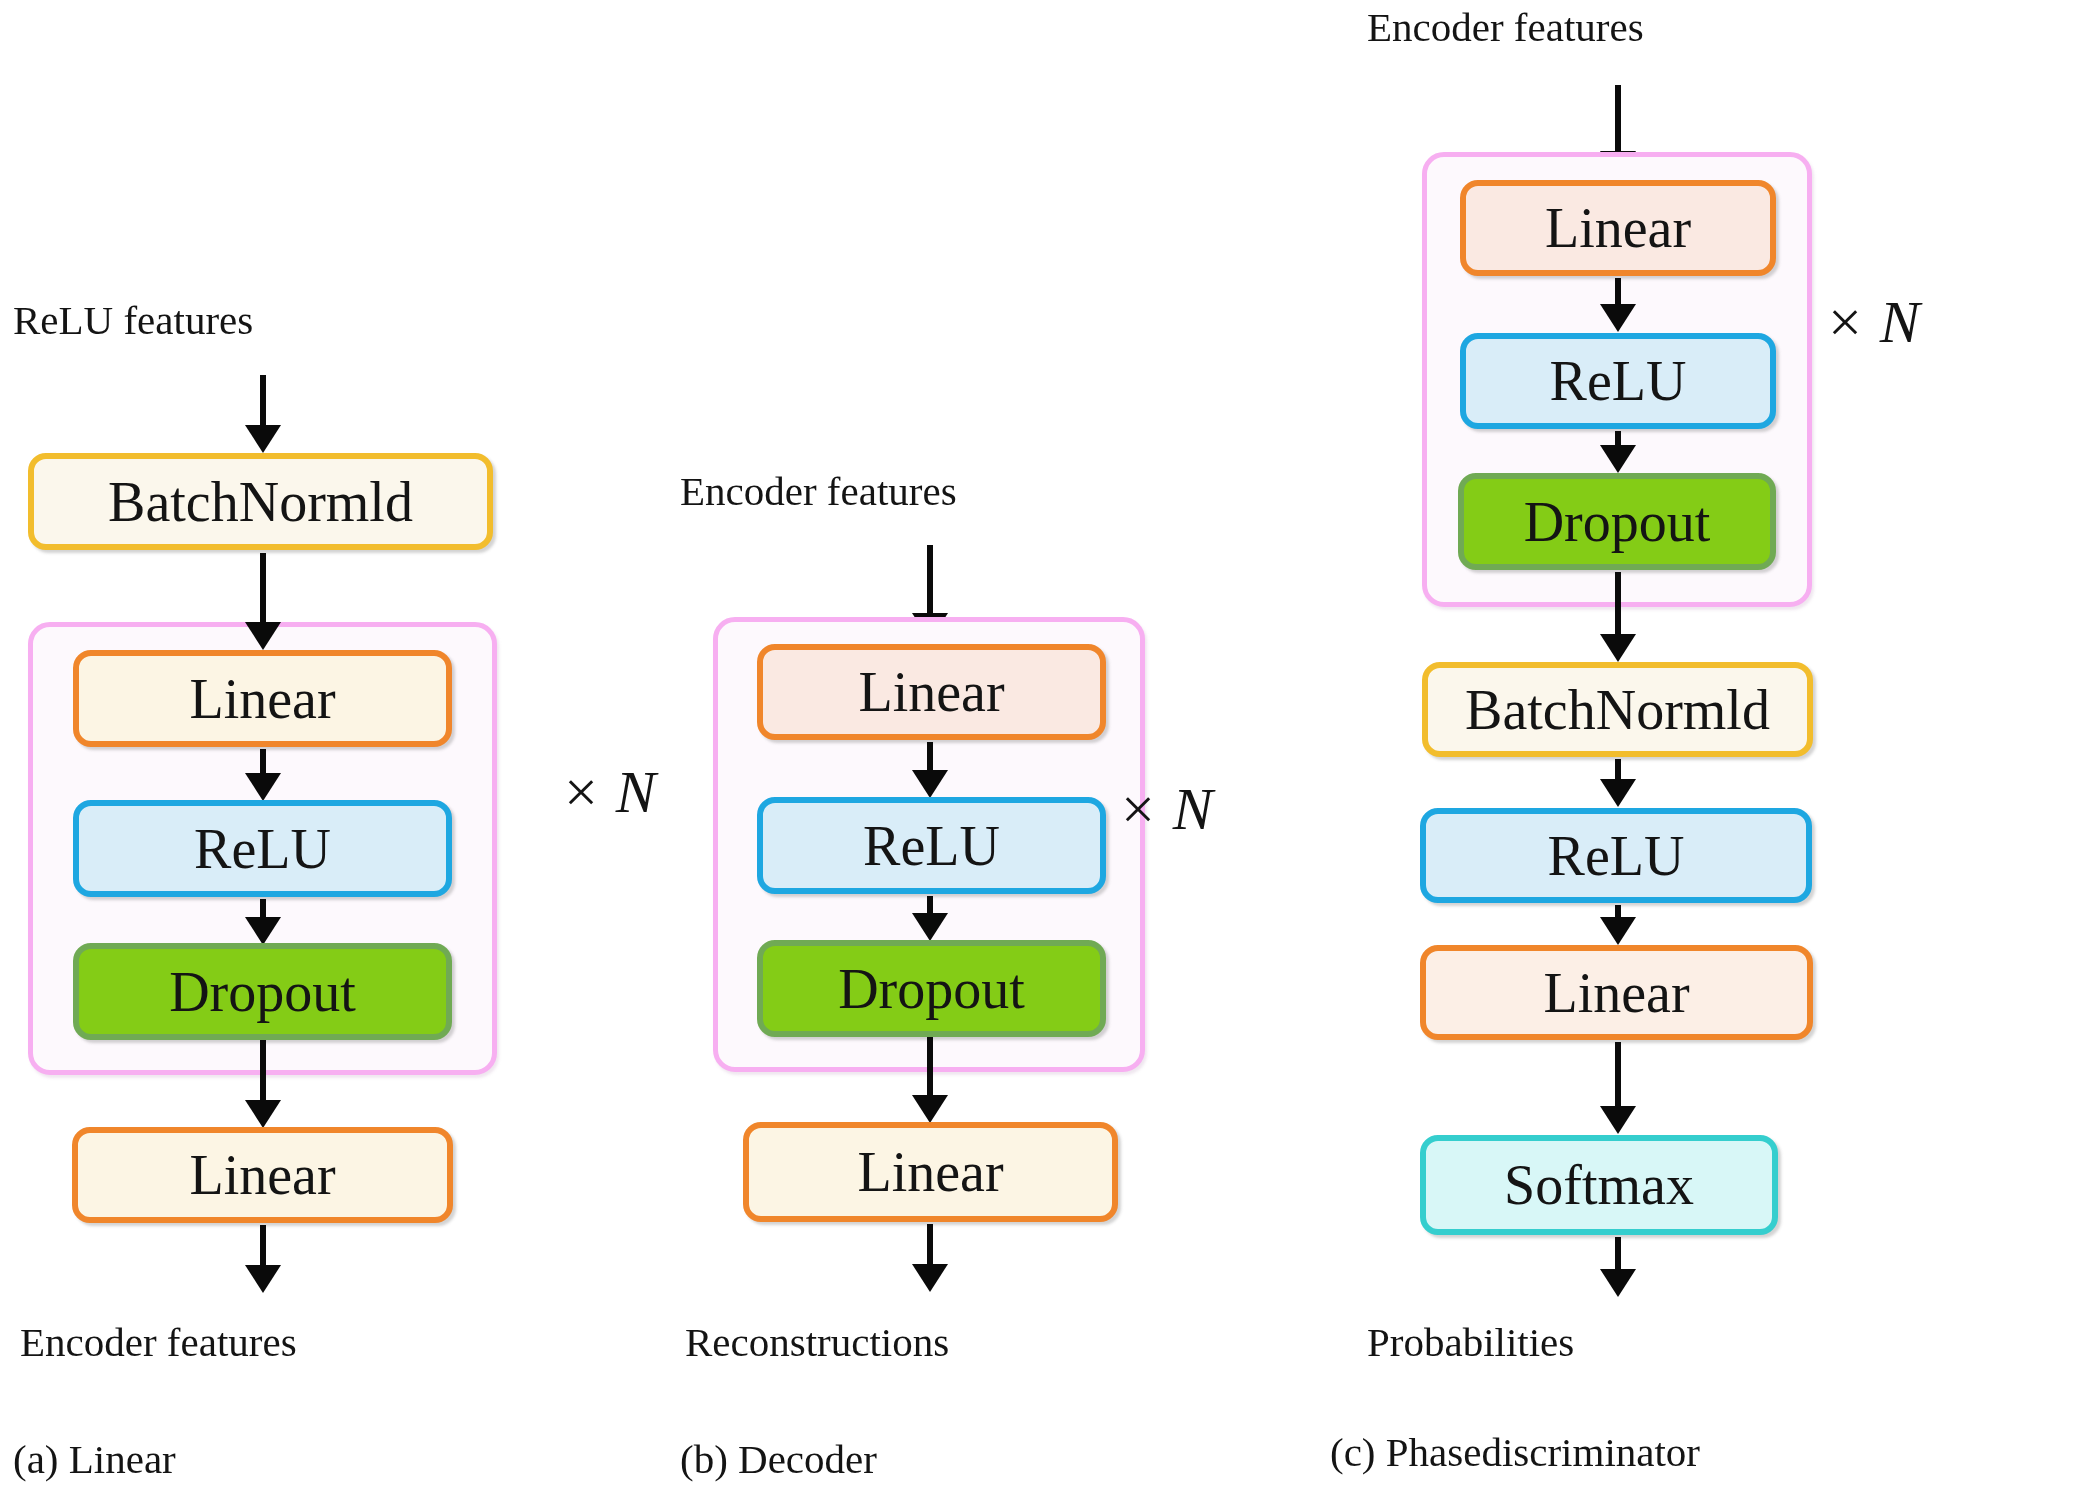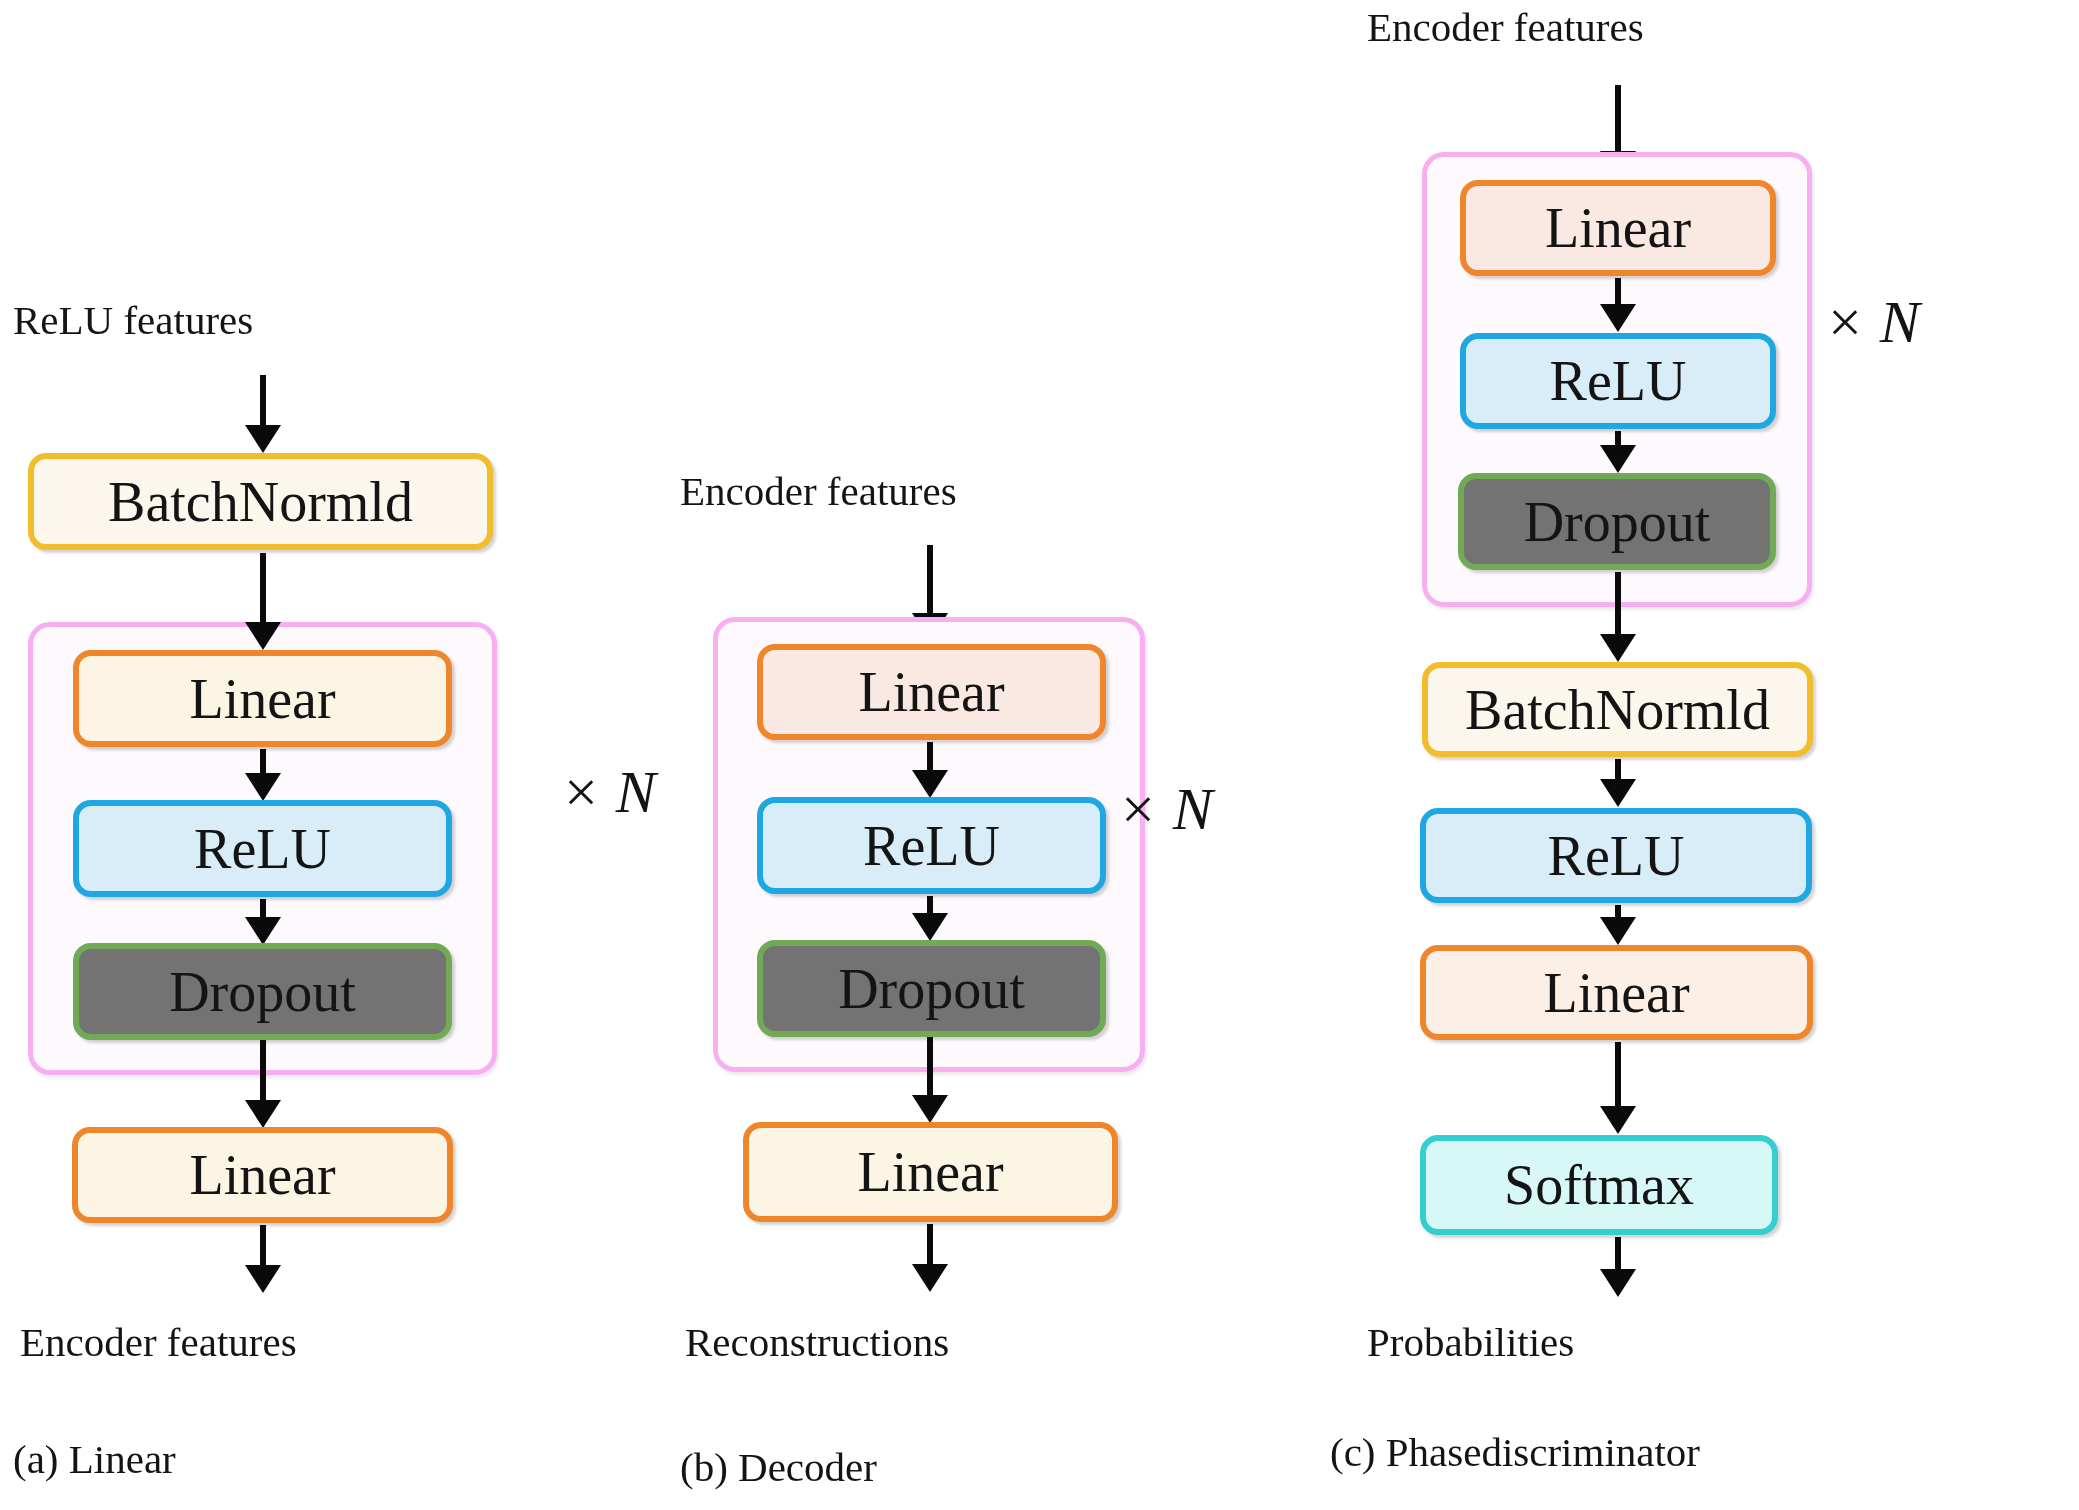--- a/index.html
+++ b/index.html
@@ -16,21 +16,21 @@
     position:absolute; box-sizing:border-box; border-radius:18px;
     border-width:6px; border-style:solid;
     display:flex; align-items:center; justify-content:center;
     font-size:56px; line-height:1; box-shadow:3px 3px 3px rgba(110,110,110,0.30);
   }
   .c-yellow       { border-color:#F2BD2D; background:#FBF7EC; }
   .c-orange-cream { border-color:#F0862B; background:#FCF5E4; }
   .c-orange-pink  { border-color:#F0862B; background:#FAE9E2; }
   .c-orange-peach { border-color:#F0862B; background:#FCEFE6; }
   .c-blue         { border-color:#1EA7E1; background:#D9EDF8; }
-  .c-green       { border-color:#70AA54; background:#737373; }
+  .c-green       { border-color:#70AA54; background:#84cc16; }
   .c-cyan        { border-color:#35CECE; background:#D8F7F7; }
   .label  { position:absolute; font-size:41px; line-height:1.1; white-space:nowrap; }
   .repeat { position:absolute; font-size:60px; font-style:italic; text-align:center; white-space:nowrap; }
   .arrow  { position:absolute; width:36px; }
   .arrow-shaft { position:absolute; left:15px; top:0; bottom:26px; width:6px; background:#0A0A0A; }
   .arrow-head  { position:absolute; left:0; bottom:0; width:0; height:0;
                  border-left:18px solid transparent; border-right:18px solid transparent;
                  border-top:28px solid #0A0A0A; }
 </style>
 </head>
@@ -143,21 +143,21 @@
 
     <div class="arrow" style="left:912px; top:1224px; height:68px;">
       <div class="arrow-shaft"></div>
       <div class="arrow-head"></div>
     </div>
 
     <div class="label" style="left:685px; top:1320px; width:500px;">Reconstructions</div>
 
     <div class="repeat" style="left:1100px; top:775px; width:130px;">× N</div>
 
-    <div class="label" style="left:680px; top:1437px; width:500px;margin-top:8px;">(b) Decoder</div>
+    <div class="label" style="left:680px; top:1437px; width:500px;">(b) Decoder</div>
   </div>
 
   <div class="layer">
     <div class="label" style="left:1367px; top:5px; width:500px;">Encoder features</div>
 
     <div class="arrow" style="left:1600px; top:85px; height:94px;">
       <div class="arrow-shaft"></div>
       <div class="arrow-head"></div>
     </div>
 

